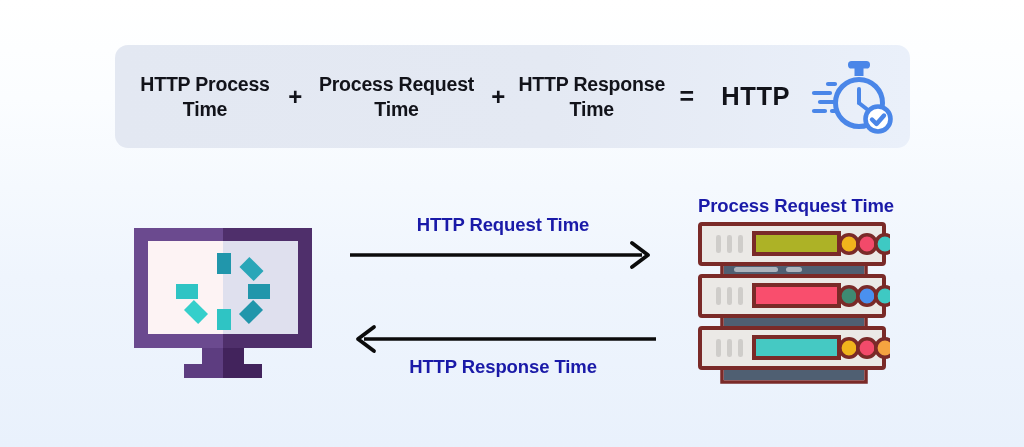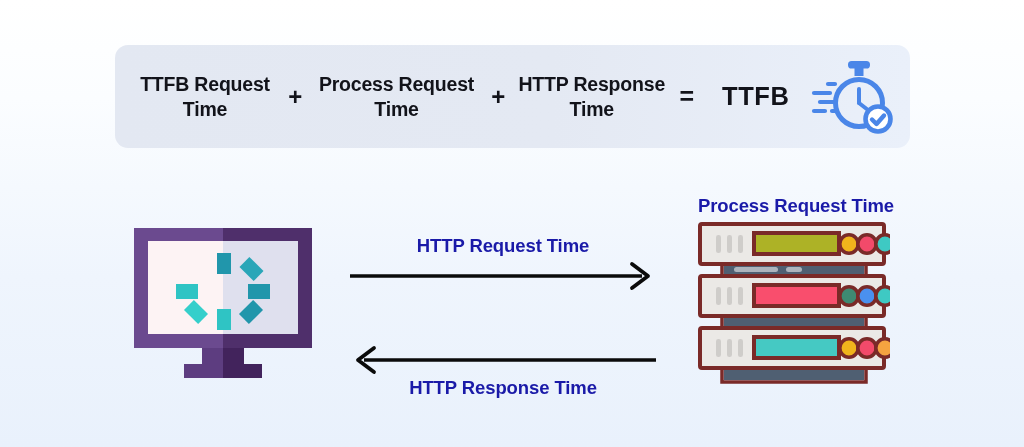--- a/index.html
+++ b/index.html
@@ -92,60 +92,59 @@
     color: #1a1aa8;
     font-weight: bold;
     font-size: 18.5px;
     letter-spacing: -0.1px;
   }
 
   .arrow-block {
     position: absolute;
     left: 348px;
     width: 310px;
-    margin-top: 21px;
   }
   .arrow-req { top: 214px; }
   .arrow-res { top: 322px; }
   .arrow-label {
     color: #1a1aa8;
     font-weight: bold;
     font-size: 18.5px;
     text-align: center;
     letter-spacing: -0.1px;
   }
   .arrow-svg { display: block; }
 </style>
 </head>
 <body>
 
 <div class="formula-bar">
 
   <div class="term t1">
-    <div>TTFB Request</div>
+    <div>HTTP Process</div>
     <div>Time</div>
   </div>
 
   <div class="op">+</div>
 
   <div class="term t2">
     <div>Process Request</div>
     <div>Time</div>
   </div>
 
   <div class="op">+</div>
 
   <div class="term t3">
     <div>HTTP Response</div>
     <div>Time</div>
   </div>
 
   <div class="op op-eq">=</div>
 
-  <div class="ttfb">TTFB</div>
+  <div class="ttfb">HTTP</div>
 
   <div class="stopwatch-wrap">
     <svg width="88" height="88" viewBox="0 0 88 88" aria-hidden="true">
       <g fill="none" stroke="#4a86e8" stroke-width="4.2" stroke-linecap="round">
 
         <line x1="6" y1="40" x2="22" y2="40"></line>
         <line x1="12" y1="49" x2="26" y2="49"></line>
         <line x1="6" y1="58" x2="17" y2="58"></line>
         <line x1="24" y1="58" x2="27" y2="58"></line>
         <line x1="20" y1="31" x2="27" y2="31"></line>

